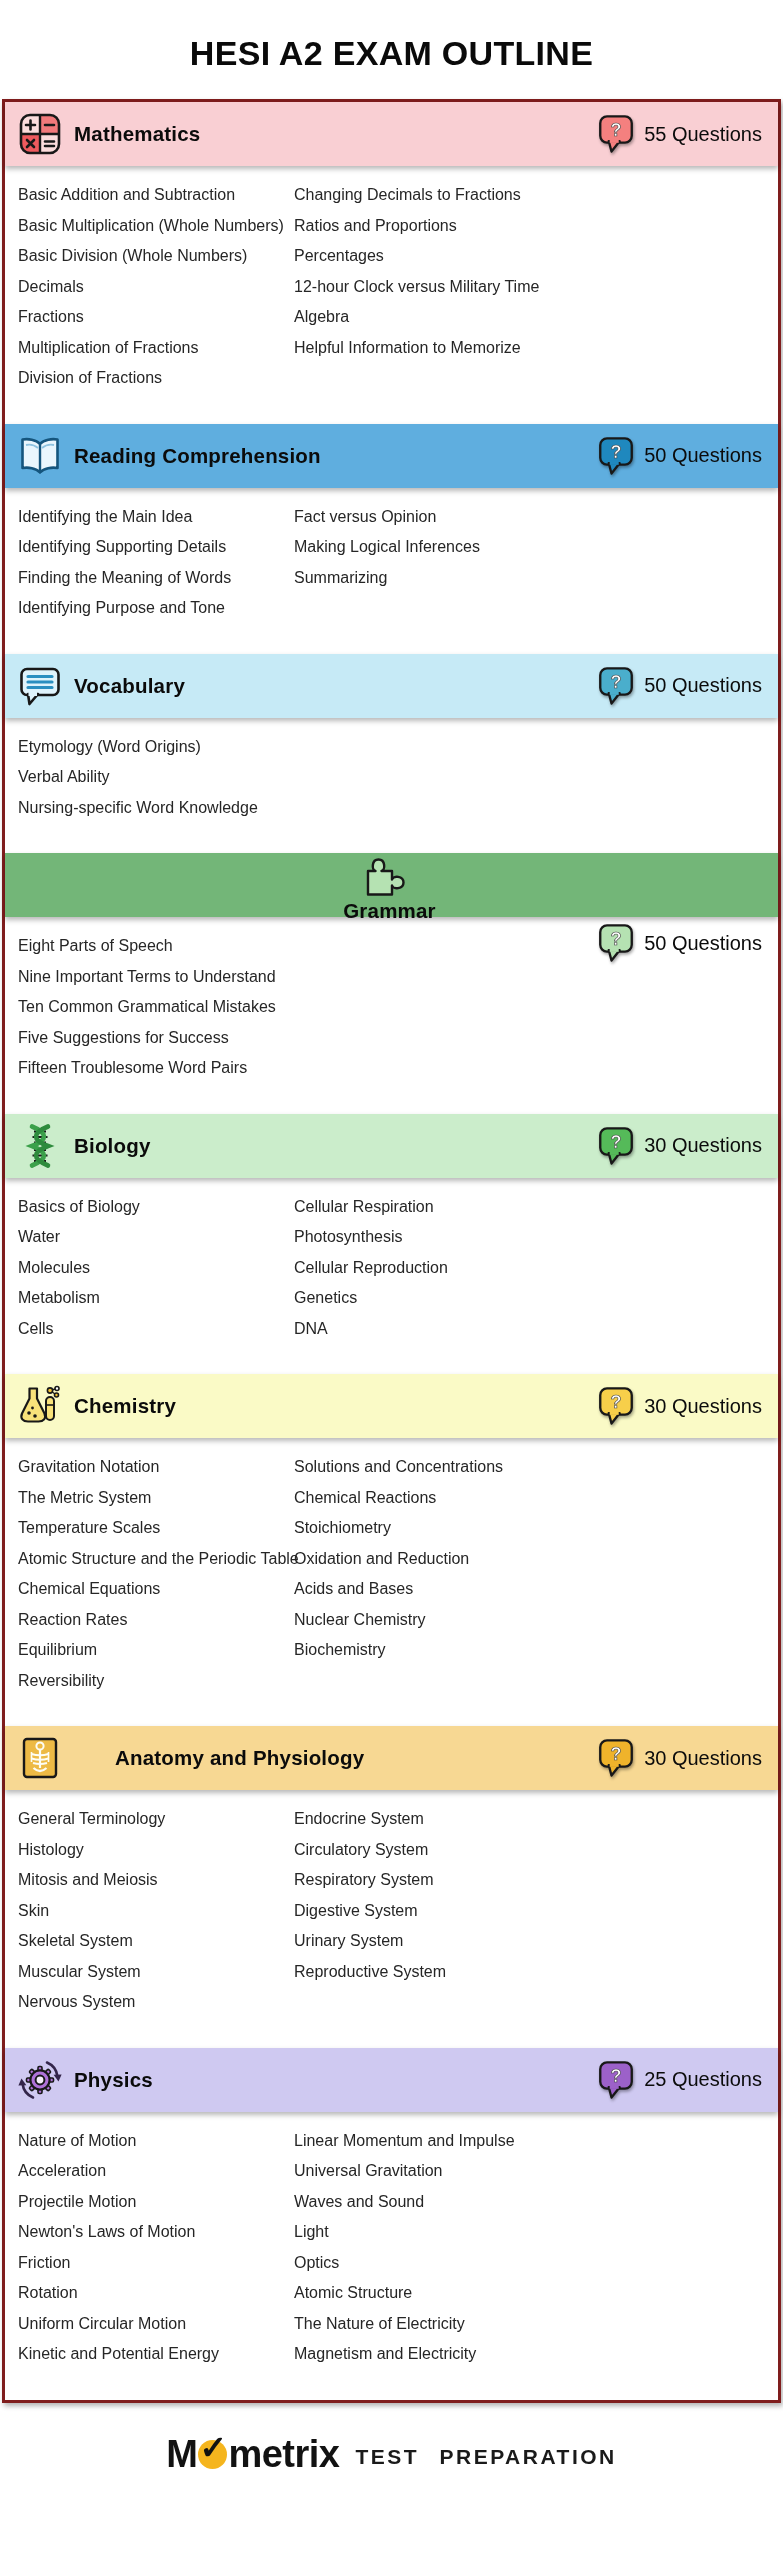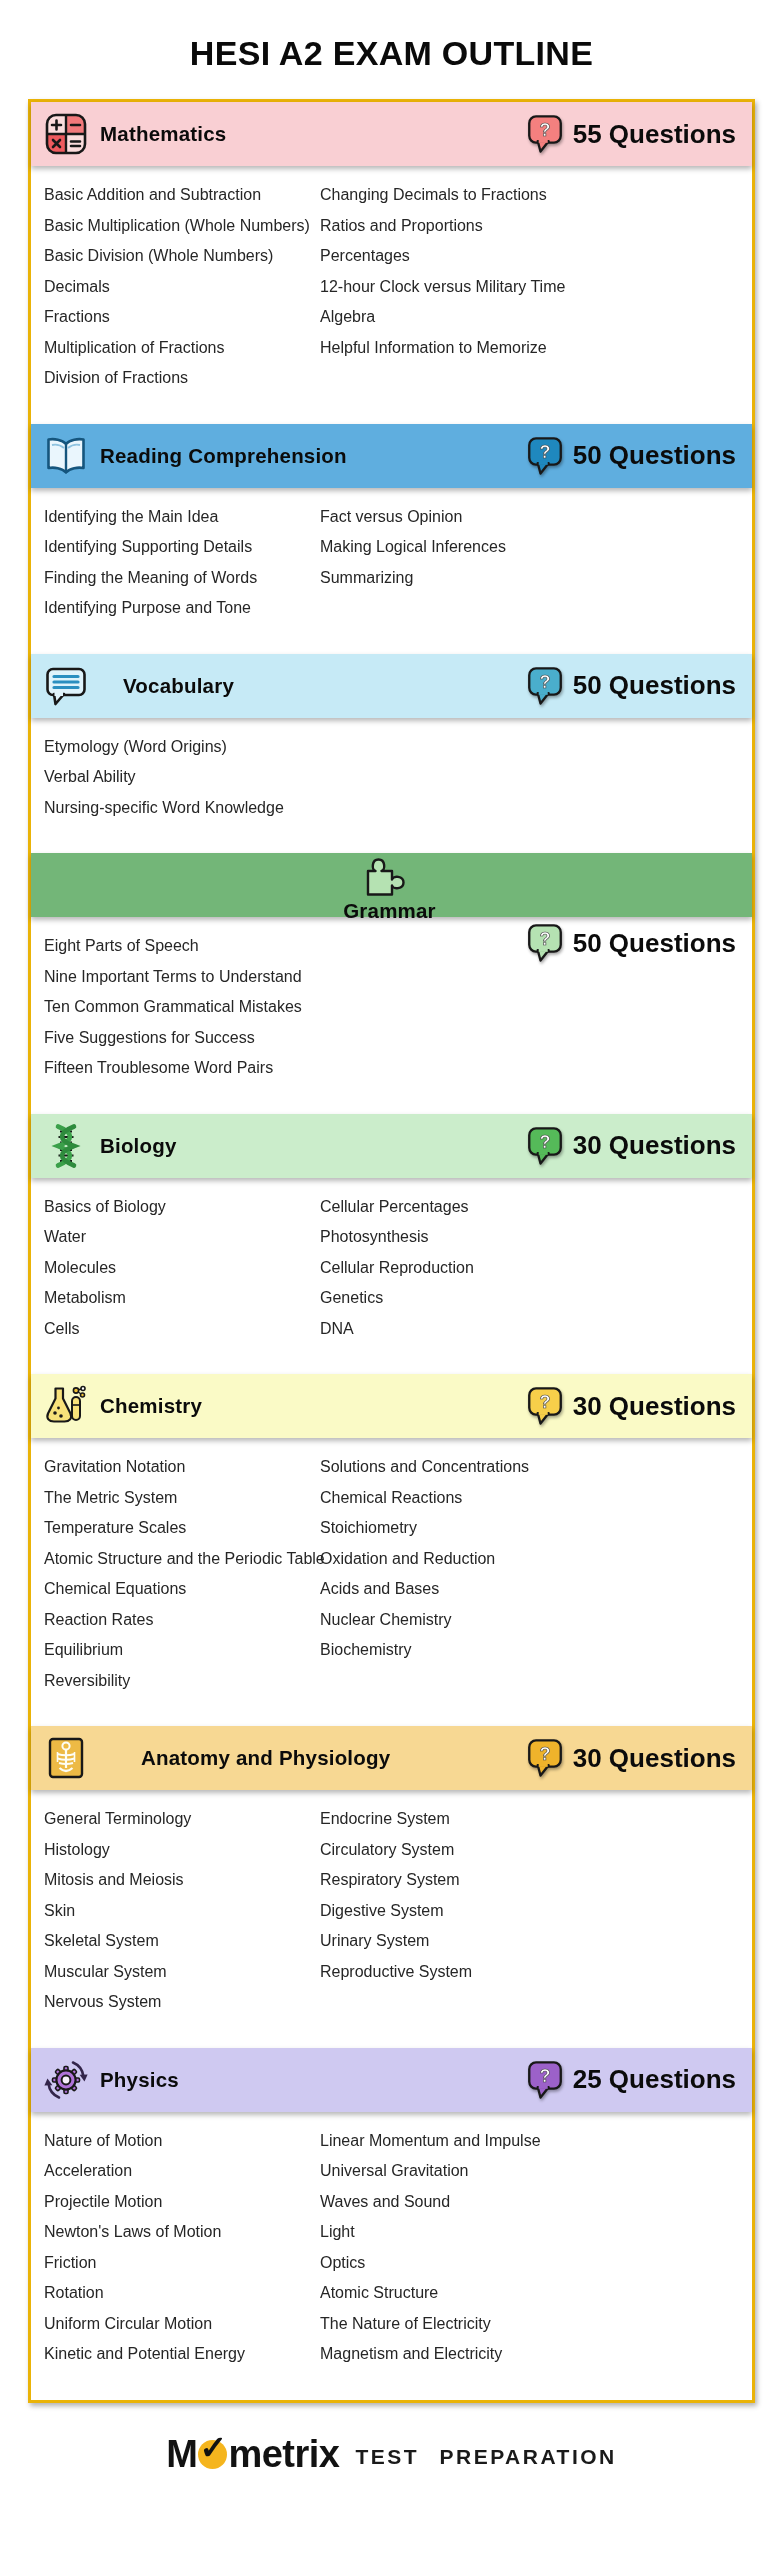--- a/index.html
+++ b/index.html
@@ -1,26 +1,26 @@
 <!DOCTYPE html>
 <html><head>
 <meta charset="utf-8">
 <style>
   html,body{margin:0;padding:0;background:#ffffff;}
   body{width:783px;min-height:2560px;font-family:"Liberation Sans",sans-serif;color:#111;}
   .page-title{text-align:center;font-size:34px;font-weight:700;letter-spacing:.3px;color:#0a0a0a;margin:34px 0 26px 0;}
-  #card{margin:0 28px;border:3px solid #eab308;background:#c2410c;box-shadow:2px 3px 5px rgba(0,0,0,.3);}
+  #card{margin:0 2px;border:3px solid #7f1d1d;background:#c2410c;box-shadow:2px 3px 5px rgba(0,0,0,.3);}
   .sec-header{display:flex;align-items:center;height:64px;padding:0 16px 0 12px;position:relative;box-shadow:0 3px 5px rgba(0,0,0,.28);z-index:1;}
   .sec-icon{width:46px;height:46px;display:flex;align-items:center;justify-content:center;margin-right:11px;flex:0 0 auto;}
   .sec-icon svg{width:46px;height:46px;display:block;}
   .sec-title{font-size:20.5px;font-weight:700;margin:0;color:#0b0b0b;letter-spacing:.2px;}
   .sec-q{margin-left:auto;display:flex;align-items:center;gap:10px;}
   .q-bubble{display:flex;}
   .q-bubble svg{width:36px;height:40px;filter:drop-shadow(1.5px 2px 1.5px rgba(0,0,0,.35));}
-  .q-count{font-size:26px;font-weight:700;color:#0b0b0b;white-space:nowrap;}
+  .q-count{font-size:20px;font-weight:400;color:#0b0b0b;white-space:nowrap;}
   .topics{display:grid;grid-template-columns:276px 1fr;padding:14px 8px 30px 13px;background:#fff;}
   .topic-col{list-style:none;margin:0;padding:0;}
   .topic-col li{font-size:16px;line-height:30.5px;color:#262626;white-space:nowrap;}
   footer{margin-top:30px;display:flex;justify-content:center;align-items:center;}
   .brand{display:flex;align-items:center;}
   .brand-word{font-size:38px;font-weight:800;color:#121212;letter-spacing:-.5px;display:flex;align-items:center;}
   .brand-o{display:inline-block;width:29px;height:29px;border-radius:50%;background:#F5B51E;position:relative;margin:0 1px;}
   .brand-o .chk{position:absolute;left:1px;top:-9px;font-style:normal;font-weight:700;font-size:33px;color:#111;line-height:1;}
   .brand-tag{font-size:21px;font-weight:700;color:#1a1a1a;letter-spacing:2.5px;word-spacing:12px;margin-left:16px;padding-top:6px;}
 </style>
@@ -111,21 +111,21 @@
         </ul>
       <ul class="topic-col right">
           <li>Fact versus Opinion</li>
           <li>Making Logical Inferences</li>
           <li>Summarizing</li>
         </ul>
     </div>
   </section>
 
   <section class="sec">
-    <header class="sec-header" style="background: rgb(198, 234, 246); gap: 23px;">
+    <header class="sec-header" style="background: rgb(198, 234, 246);">
       <span class="sec-icon">
           <svg viewBox="0 0 46 46">
             <rect x="4.5" y="6" width="37" height="26" rx="5.5" fill="#DFF3FB" stroke="#181818" stroke-width="2.6"></rect>
             <polygon points="11,31 21,31 12.5,41" fill="#DFF3FB" stroke="#181818" stroke-width="2.6" stroke-linejoin="round"></polygon>
             <rect x="11.5" y="29" width="8.5" height="4" fill="#DFF3FB"></rect>
             <path d="M11 13.5 h24 M11 19 h24 M11 24.5 h24" stroke="#2B8FC0" stroke-width="3.2" stroke-linecap="round"></path>
           </svg>
         </span>
       <h2 class="sec-title">Vocabulary</h2>
       <div class="sec-q">
@@ -206,21 +206,21 @@
     </header>
     <div class="topics">
       <ul class="topic-col left">
           <li>Basics of Biology</li>
           <li>Water</li>
           <li>Molecules</li>
           <li>Metabolism</li>
           <li>Cells</li>
         </ul>
       <ul class="topic-col right">
-          <li>Cellular Percentages</li>
+          <li>Cellular Respiration</li>
           <li>Photosynthesis</li>
           <li>Cellular Reproduction</li>
           <li>Genetics</li>
           <li>DNA</li>
         </ul>
     </div>
   </section>
 
   <section class="sec">
     <header class="sec-header" style="background: rgb(250, 250, 198);">

